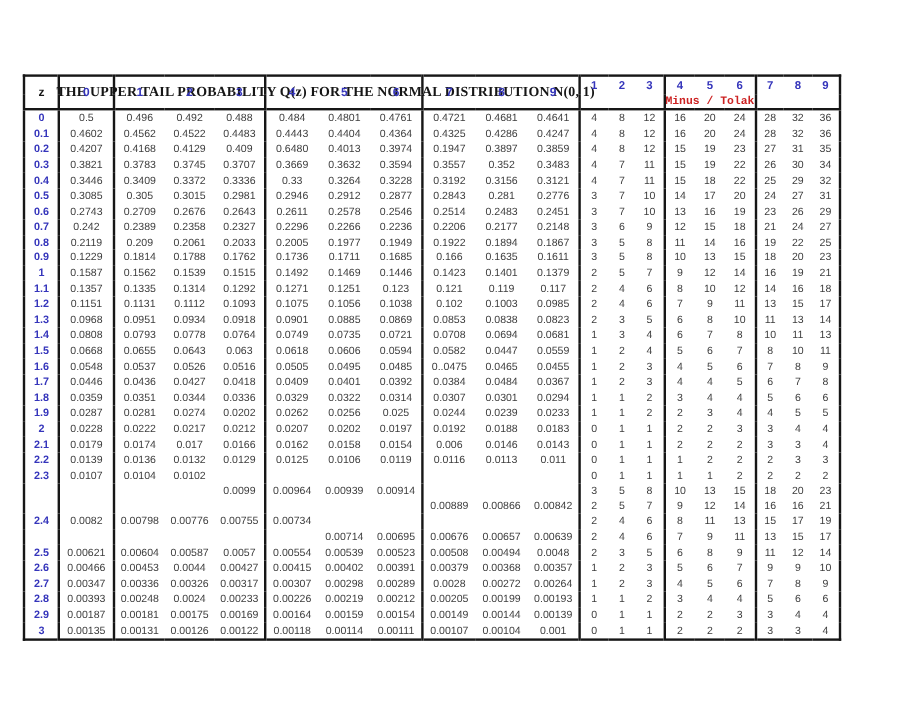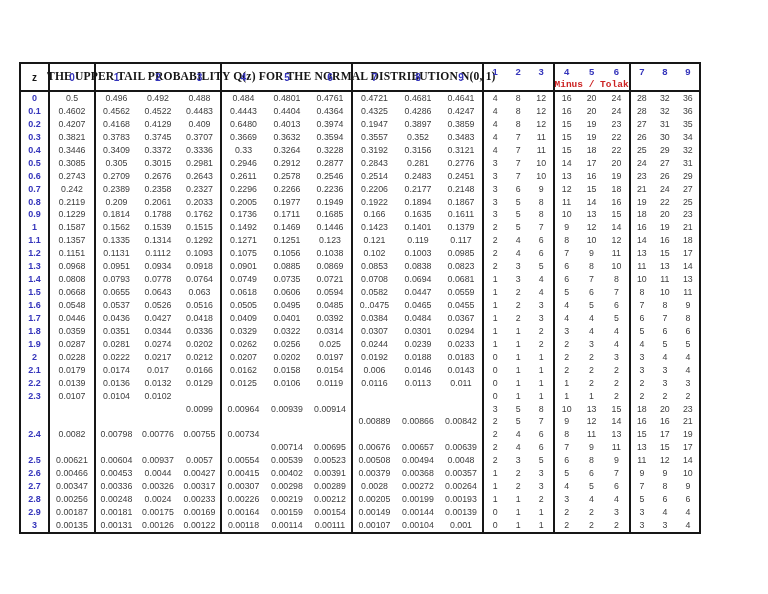--- a/index.html
+++ b/index.html
@@ -717,21 +717,21 @@
           <td class="q">9</td>
           <td class="q">11</td>
           <td class="q bl">13</td>
           <td class="q">15</td>
           <td class="q">17</td>
         </tr>
         <tr>
           <td class="zlab">2.5</td>
           <td class="q bl">0.00621</td>
           <td class="q bl">0.00604</td>
-          <td class="q">0.00937</td>
+          <td class="q">0.00587</td>
           <td class="q">0.0057</td>
           <td class="q bl">0.00554</td>
           <td class="q">0.00539</td>
           <td class="q">0.00523</td>
           <td class="q bl">0.00508</td>
           <td class="q">0.00494</td>
           <td class="q">0.0048</td>
           <td class="q bl">2</td>
           <td class="q">3</td>
           <td class="q">5</td>
@@ -781,21 +781,21 @@
           <td class="q">3</td>
           <td class="q bl">4</td>
           <td class="q">5</td>
           <td class="q">6</td>
           <td class="q bl">7</td>
           <td class="q">8</td>
           <td class="q">9</td>
         </tr>
         <tr>
           <td class="zlab">2.8</td>
-          <td class="q bl">0.00256</td>
+          <td class="q bl">0.00393</td>
           <td class="q bl">0.00248</td>
           <td class="q">0.0024</td>
           <td class="q">0.00233</td>
           <td class="q bl">0.00226</td>
           <td class="q">0.00219</td>
           <td class="q">0.00212</td>
           <td class="q bl">0.00205</td>
           <td class="q">0.00199</td>
           <td class="q">0.00193</td>
           <td class="q bl">1</td>

